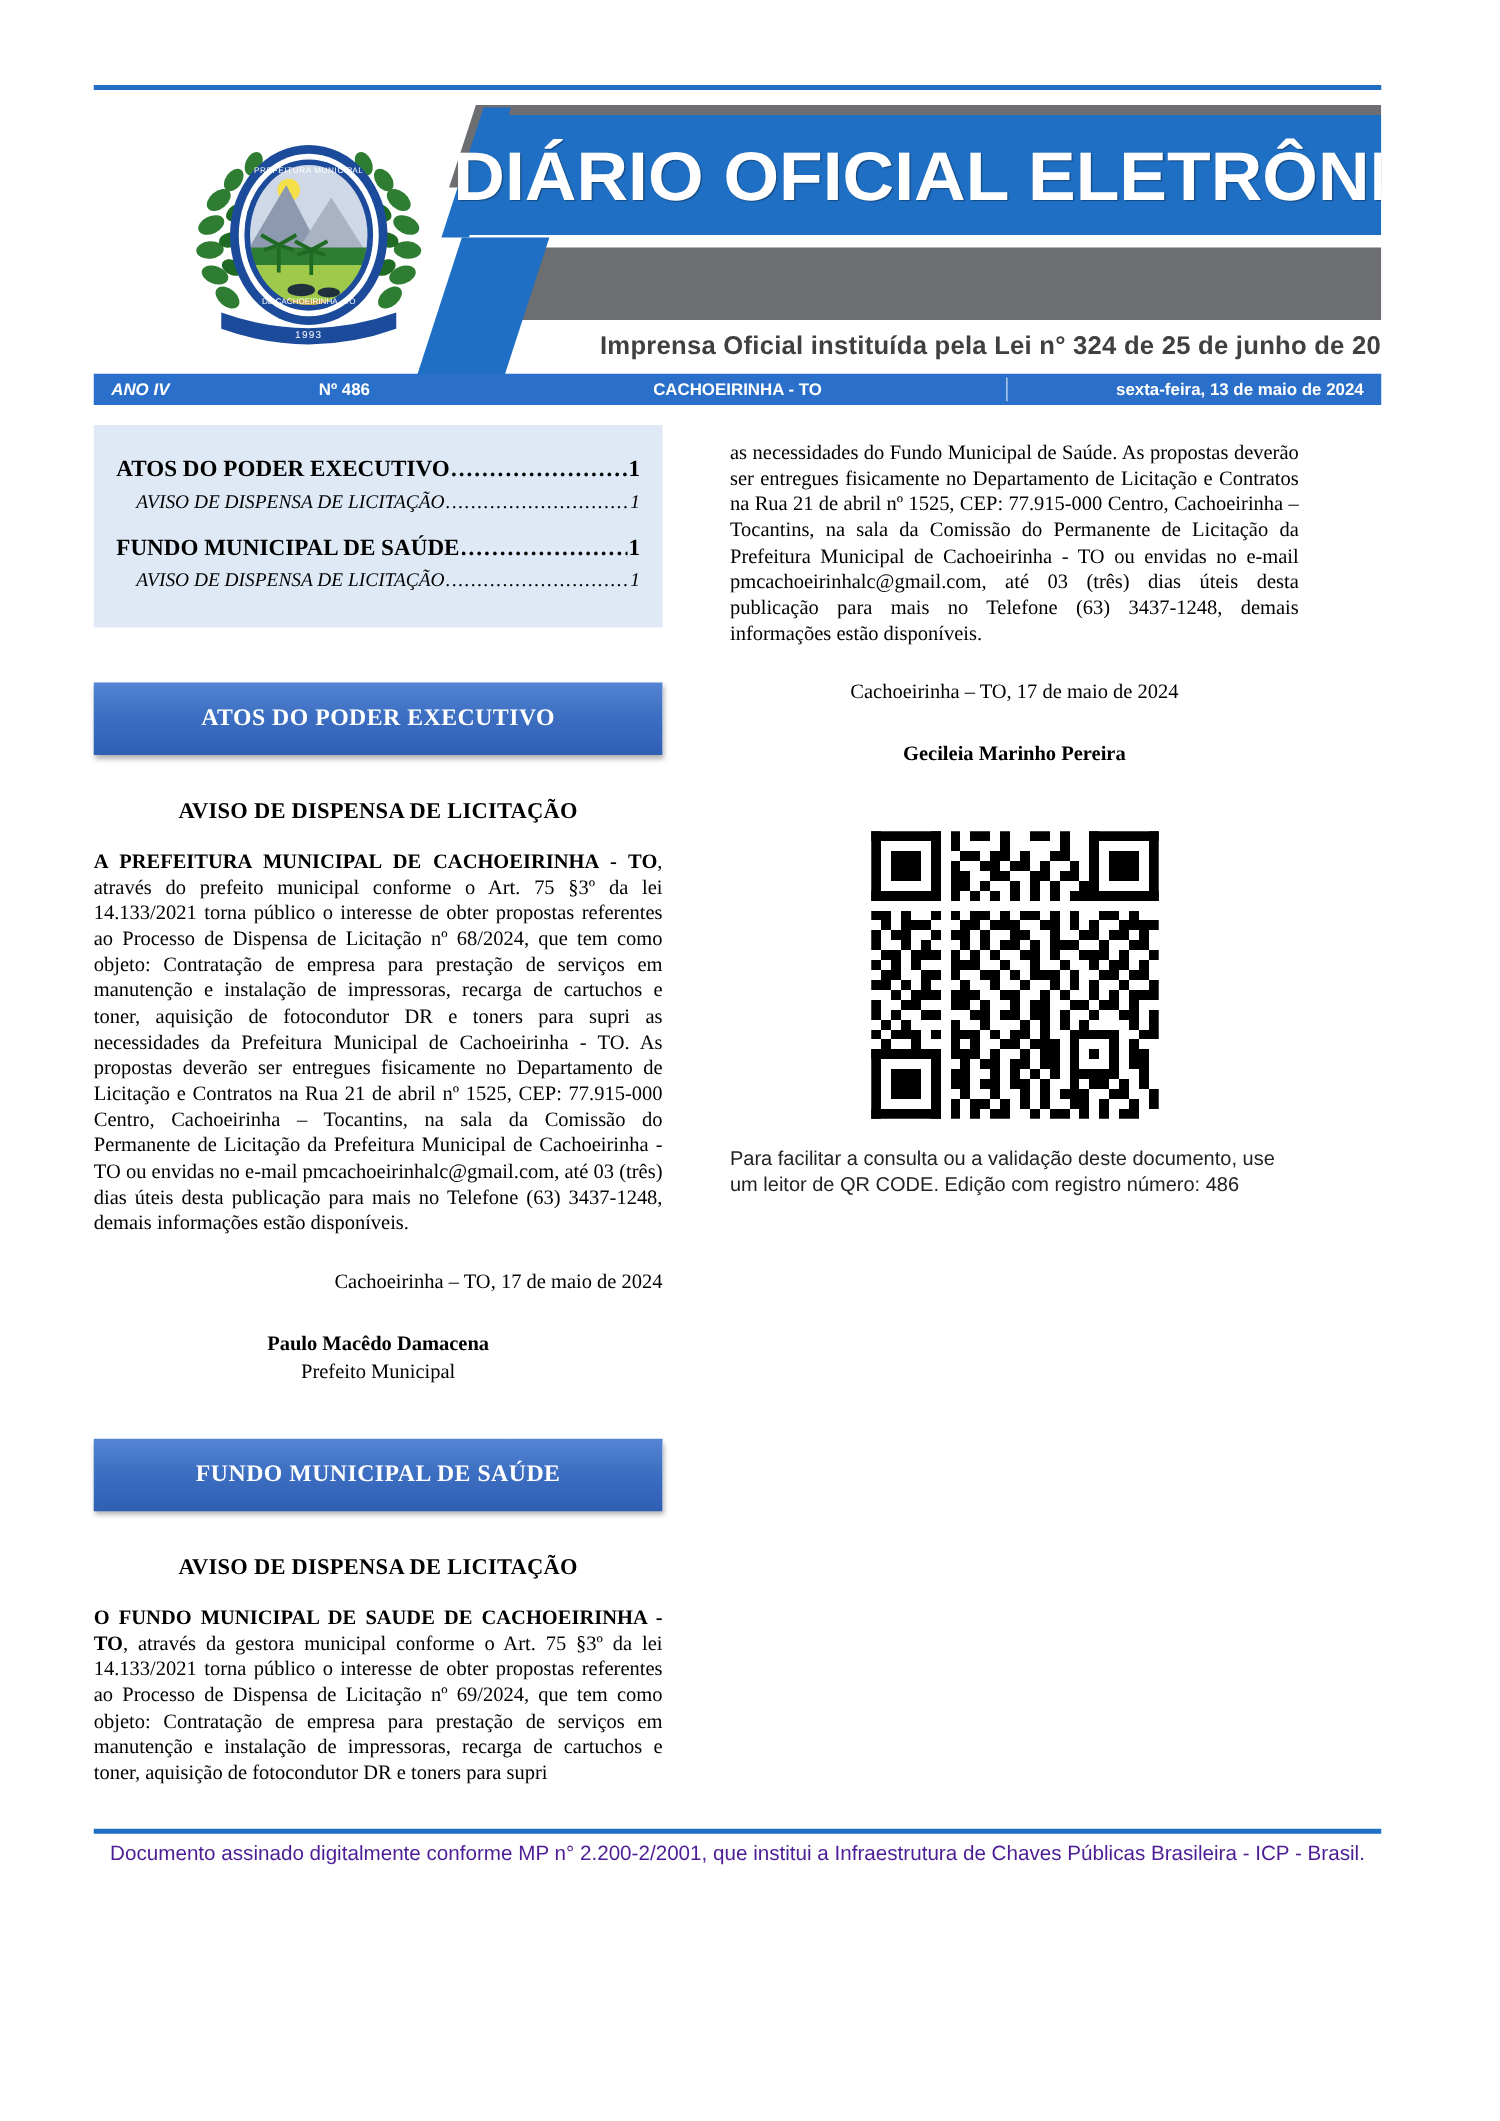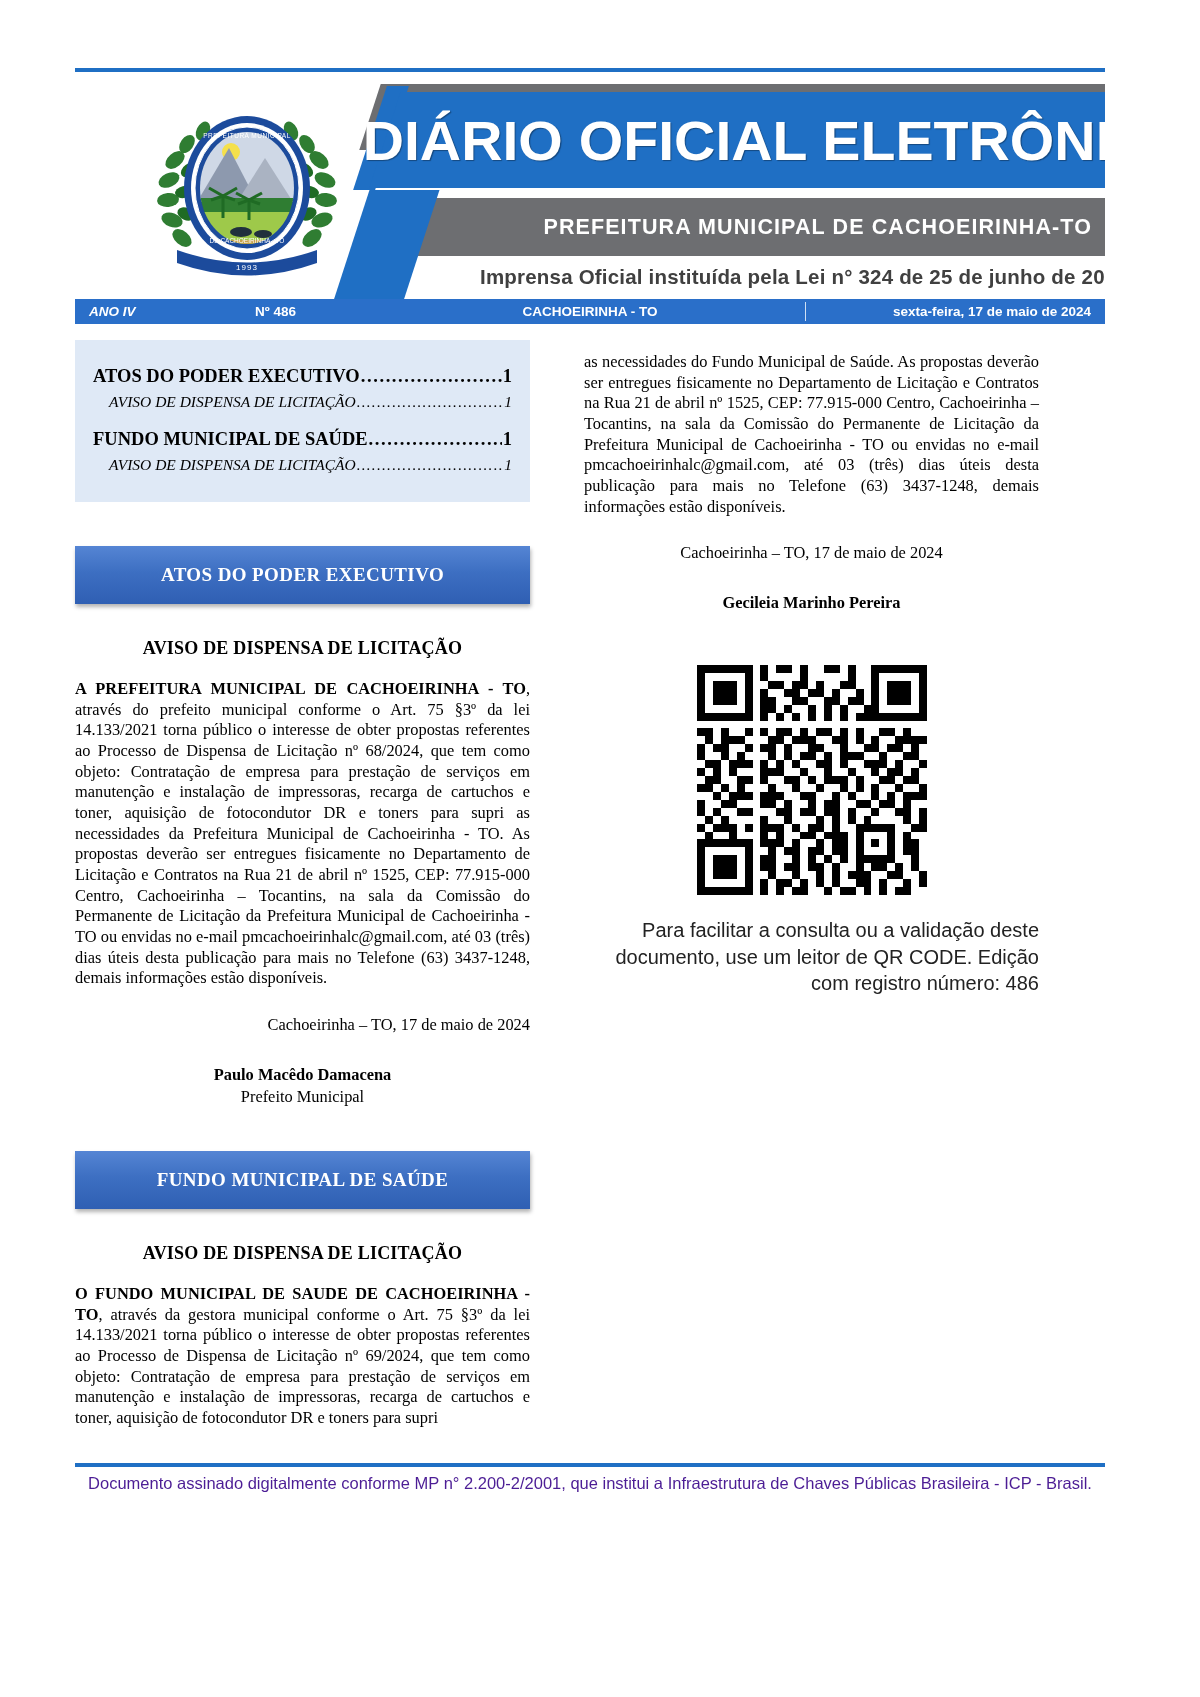--- a/index.html
+++ b/index.html
@@ -130,22 +130,22 @@
   }
   p.body.tight{margin-bottom:0;}
   .sig-date{text-align:right;font-size:16.4px;margin:26px 0 0 0;}
   .sig-name{text-align:center;font-weight:bold;font-size:16.4px;margin:30px 0 0 0;}
   .sig-role{text-align:center;font-size:16.4px;margin:2px 0 0 0;}
   .colR .sig-date{text-align:center;}
 
   
   .qr-wrap{margin-top:52px;display:flex;justify-content:center;}
   .qr-caption{
-    margin-top:22px;text-align:right;font-family:"Liberation Sans", sans-serif;
-    font-size:20px;line-height:1.32;color:#222;
+    margin-top:22px;text-align:left;font-family:"Liberation Sans", sans-serif;
+    font-size:16px;line-height:1.32;color:#222;
   }
 
   
   .foot-rule{position:absolute;left:75px;top:1463px;width:1030px;height:4px;background:#1f6fc4;}
   .footer-text{
     position:absolute;left:75px;top:1472px;width:1030px;text-align:center;
     font-family:"Liberation Sans", sans-serif;font-size:16.5px;line-height:1.35;color:#4c1d95;
   }
   .sigblock{position:absolute;left:415px;top:1540px;width:560px;height:120px;}
   .sig-left{
@@ -242,32 +242,31 @@
         </svg>
       </div>
 
       <div class="band-wrap">
         <div class="band-grey"></div>
         <div class="band-blue-thin"></div>
         <div class="band-blue"></div>
         <div class="band-grey2"></div>
         <div class="band-blue-lower"></div>
         <div class="mast-title">DIÁRIO OFICIAL ELETRÔNICO</div>
-        <div class="mast-sub">PREFEITURA MUNICIPAL DE CACHOEIRINHA-TO</div>
         <div class="mast-law">Imprensa Oficial instituída pela Lei n° 324 de 25 de junho de 2019</div>
       </div>
     </div>
   </div>
 
   <div class="infobar">
     <div class="cell ib-city">CACHOEIRINHA  - TO</div>
     <div class="cell ib-ano">ANO IV</div>
     <div class="cell ib-num">Nº 486</div>
     <div class="ib-divider"></div>
-    <div class="cell ib-date">sexta-feira, 17 de maio de 2024</div>
+    <div class="cell ib-date">sexta-feira, 13 de maio de 2024</div>
   </div>
 
   <div class="colL">
 
     <div class="sumario-box">
       <div class="sum-body">
 
         <div class="toc-main">
           <span class="toc-label">ATOS DO PODER EXECUTIVO</span>
           <span class="toc-dots">........................................................................................................................</span>

